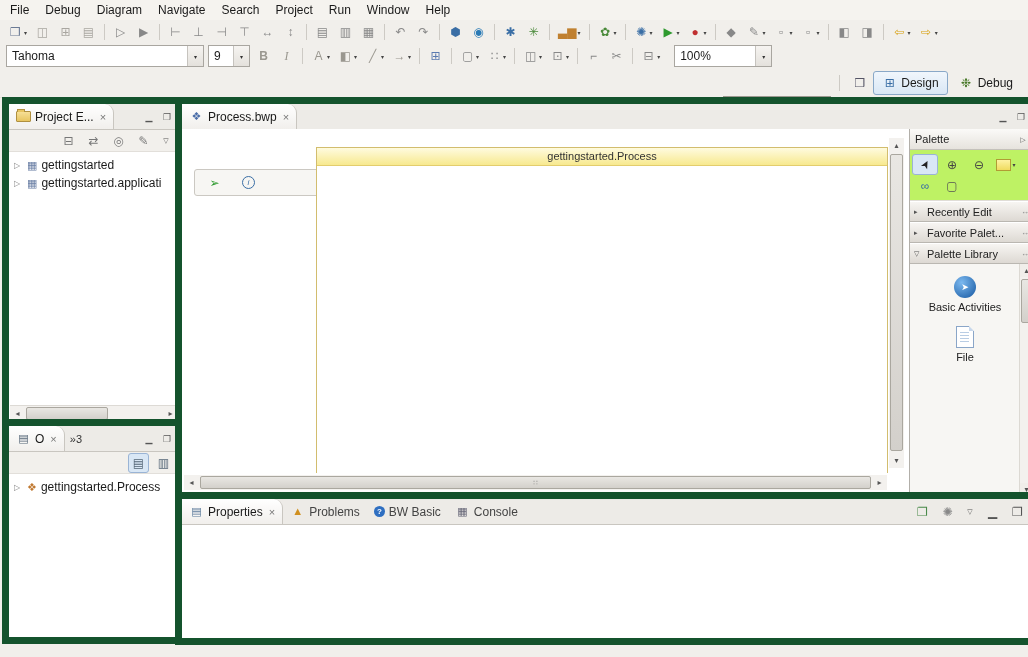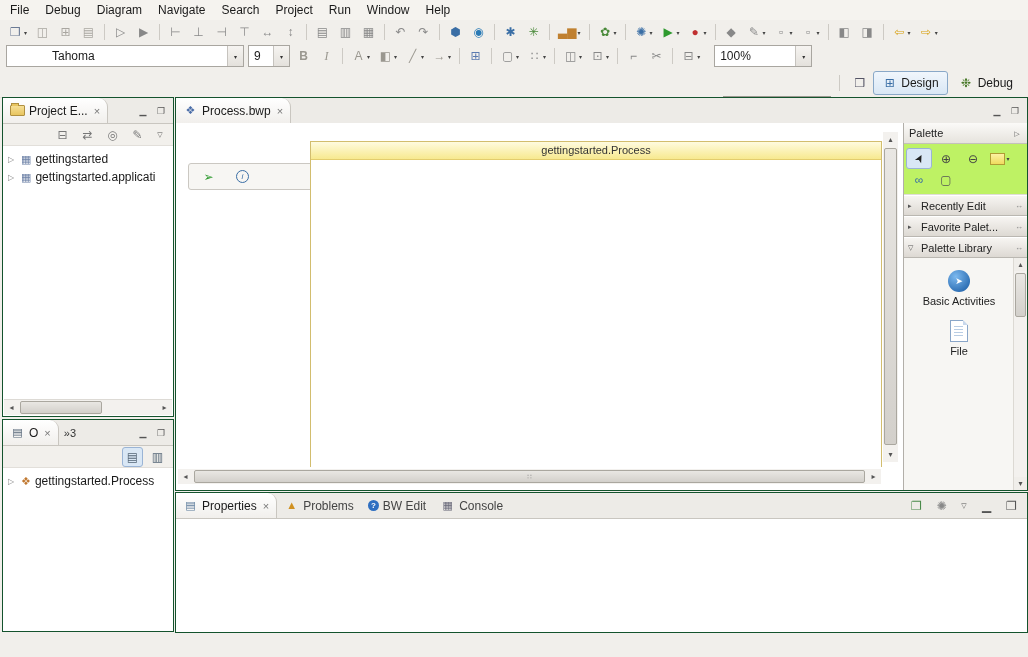--- a/index.html
+++ b/index.html
@@ -24,32 +24,32 @@
   .glyph.small{font-size:7px;min-width:10px;}
   .glyph.cursor{display:inline-block;transform:rotate(-62deg);color:#222;font-size:11px;}
   .dd{font-size:6px;color:#444;margin-left:1px;}
   .tb-sep{display:inline-block;width:1px;height:16px;background:#cdcac4;margin:0 4px;flex:none;}
 
   .combo{display:inline-flex;align-items:center;height:20px;background:#fff;border:1px solid #a9a6a0;margin:0 2px;flex:none;}
   .combo .val{padding:0 5px;flex:1;white-space:nowrap;overflow:hidden;}
   .combo .cbtn{width:15px;align-self:stretch;border-left:1px solid #c6c3be;
                background:linear-gradient(#f6f4f1,#e4e1dc);display:flex;align-items:center;justify-content:center;
                font-size:6px;color:#333;}
-  #fontCombo{width:196px;padding-left:40px;} #sizeCombo{width:40px;} #zoomCombo{width:96px;margin-left:10px;}
+  #fontCombo{width:196px;} #sizeCombo{width:40px;} #zoomCombo{width:96px;margin-left:10px;}
   #row2icons{display:inline-flex;align-items:center;}
 
   #quickAccess{width:96px;height:20px;border:1px solid #9b988f;padding:0 5px;font-size:12px;color:#333;
                background:#fff;font-family:inherit;margin-top:48px;}
   #quickAccess::placeholder{color:#8a877f;}
   .persp-btn{display:inline-flex;align-items:center;gap:4px;height:22px;padding:0 8px;border:1px solid transparent;
              border-radius:3px;margin-left:2px;}
   .persp-btn.sel{background:linear-gradient(#f0f6fc,#d9e7f5);border-color:#89a8c8;}
 
   
-  .view{position:absolute;background:#fff;border:1px solid #14532d;}
+  .view{position:absolute;background:#fff;border:7px solid #14532d;}
   #pe{left:2px;top:97px;width:170px;height:318px;}
   #outline{left:2px;top:419px;width:170px;height:211px;}
   #editor{left:175px;top:97px;width:851px;height:392px;}
   #bottom{left:175px;top:492px;width:851px;height:139px;}
 
   .vhead{height:25px;background:#edebe7;border-bottom:1px solid #c9c6c0;display:flex;align-items:stretch;}
   .vtab{display:flex;align-items:center;gap:4px;padding:0 7px;background:linear-gradient(#ffffff,#f1efec);
         border-right:1px solid #c9c6c0;border-radius:0 9px 0 0;font-size:12px;white-space:nowrap;}
   .vtab.plain{background:transparent;border:none;border-radius:0;color:#444;}
   .vtab .ticon{font-size:11px;}
@@ -580,21 +580,21 @@
             <span class="glyph ticon" style="color: rgb(90, 122, 154);">▤</span>
             <span class="tlbl">Properties</span>
             <span class="close-x">×</span>
           </div>
           <div class="vtab plain">
             <span class="glyph ticon" style="color: rgb(208, 144, 32);">▲</span>
             <span class="tlbl">Problems</span>
           </div>
           <div class="vtab plain">
             <span class="help-ic">?</span>
-            <span class="tlbl">BW Edit</span>
+            <span class="tlbl">BW Basic</span>
           </div>
           <div class="vtab plain">
             <span class="glyph ticon" style="color: rgb(102, 102, 119);">▦</span>
             <span class="tlbl">Console</span>
           </div>
         </div>
       <div class="vhead-right" id="bp-icons">
           <span class="tb-btn">
             <span class="glyph" style="color: rgb(74, 138, 74);">❐</span>
           </span>

